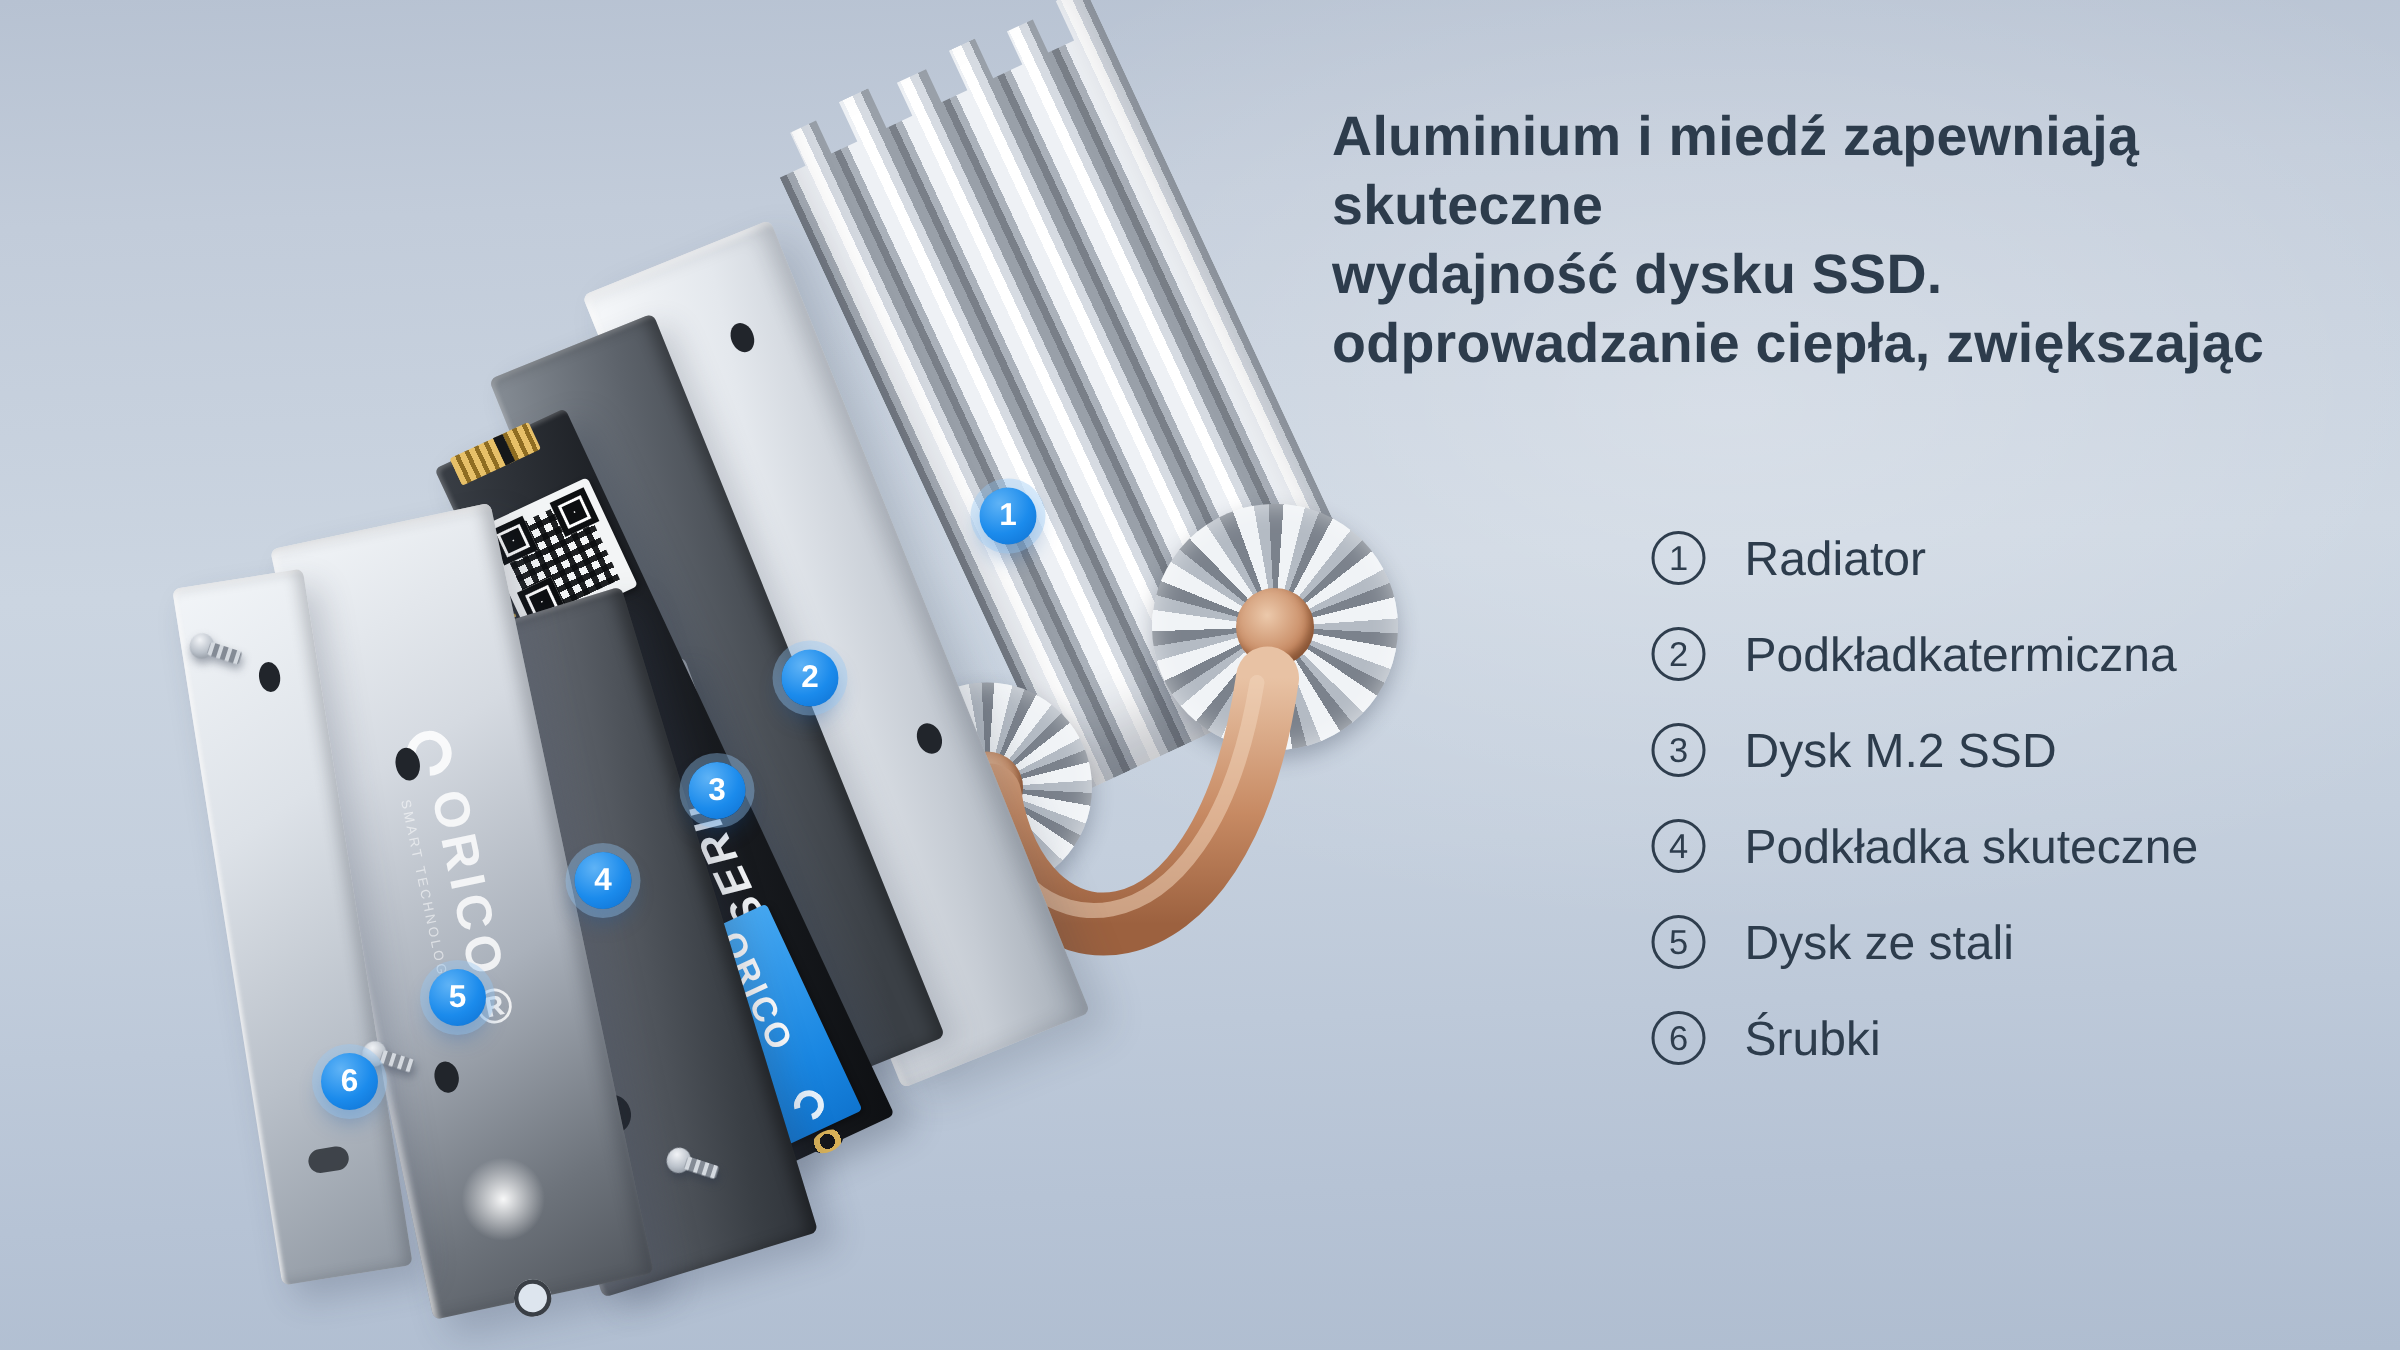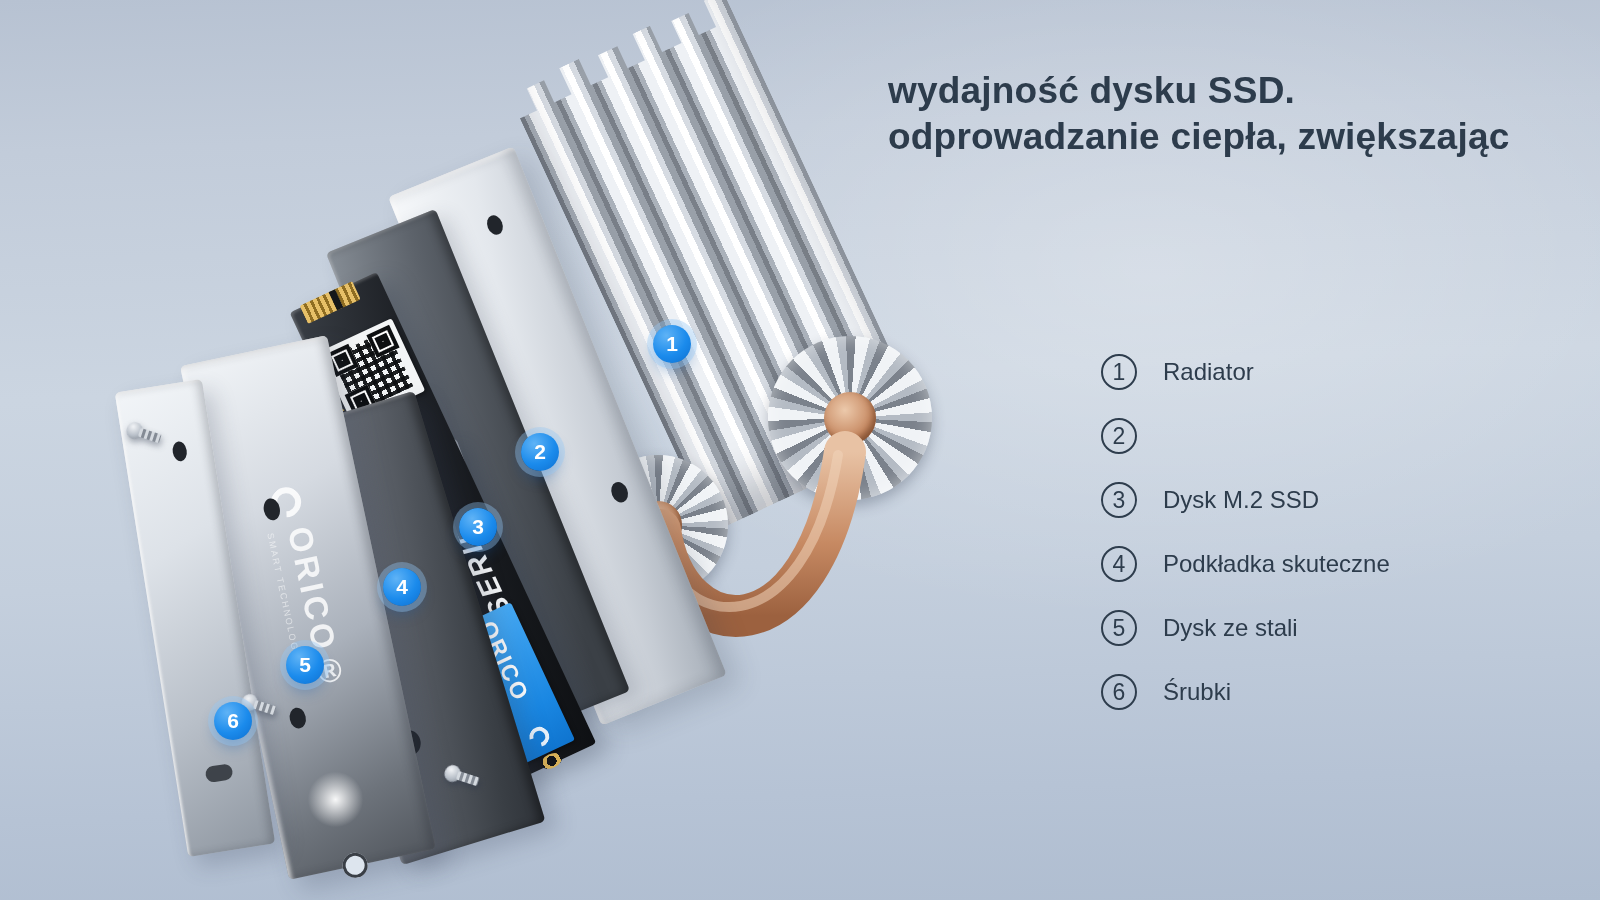--- a/index.html
+++ b/index.html
@@ -148,21 +148,21 @@
     position:absolute; left:888px; top:68px; width:660px; z-index:50;
     color:#2d3c4c; font-size:37px; line-height:46px; font-weight:600; letter-spacing:.2px;
   }
   .legend{ position:absolute; left:1101px; top:352px; z-index:50;}
   .legend-row{ display:flex; align-items:center; gap:26px; height:40px; margin-bottom:24px;}
   .legend-num{
     width:36px; height:36px; border-radius:50%; border:2.5px solid #2e3d4d; box-sizing:border-box;
     display:flex; align-items:center; justify-content:center;
     color:#2e3d4d; font-size:23px; flex:0 0 auto;
   }
-  .legend-label{ color:#2d3c4c; font-size:24px; white-space:nowrap;}
+  .legend-label{ color:#2d3c4c; font-size:32px; white-space:nowrap;}
 </style>
 </head>
 <body>
 
 <div class="scene">
   <div class="sheen"></div>
 
   <div class="part" id="fin-block"></div>
   <div class="gear" id="gear-1">
     <div class="gear-core"></div>
@@ -259,31 +259,33 @@
       <span>4</span>
     </div>
   <div class="badge" style="left:305px; top:665px;">
       <span>5</span>
     </div>
   <div class="badge" style="left:233px; top:721px;">
       <span>6</span>
     </div>
 
   <div class="headline">
+    <span style="display:block">Aluminium i miedź zapewniają skuteczne</span>
     <span style="display:block">wydajność dysku SSD.</span>
     <span style="display:block">odprowadzanie ciepła, zwiększając</span>
   </div>
 
   <div class="legend">
     <div class="legend-row">
       <span class="legend-num">1</span>
       <span class="legend-label">Radiator</span>
     </div>
     <div class="legend-row">
       <span class="legend-num">2</span>
+      <span class="legend-label">Podkładkatermiczna</span>
     </div>
     <div class="legend-row">
       <span class="legend-num">3</span>
       <span class="legend-label">Dysk M.2 SSD</span>
     </div>
     <div class="legend-row">
       <span class="legend-num">4</span>
       <span class="legend-label">Podkładka skuteczne</span>
     </div>
     <div class="legend-row">

